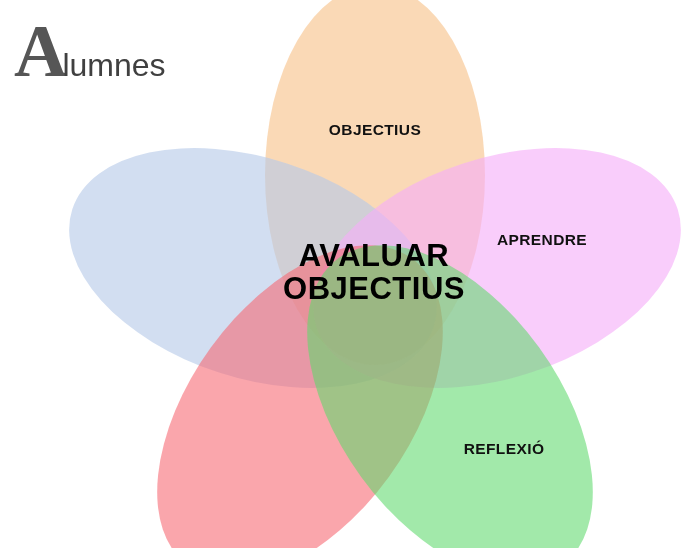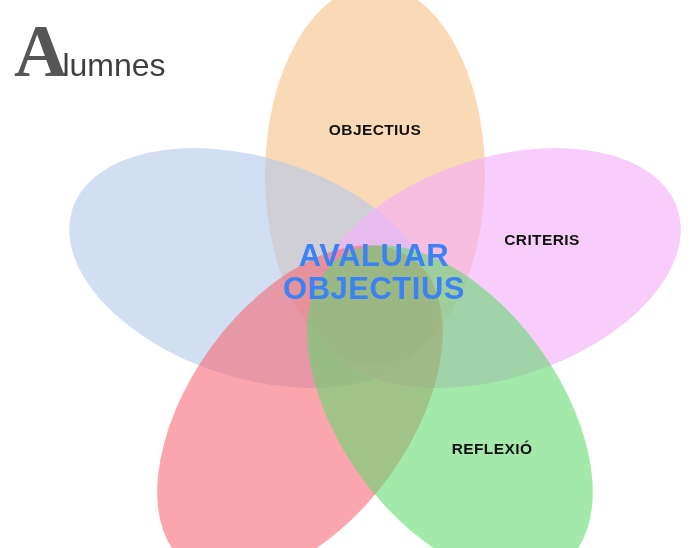--- a/index.html
+++ b/index.html
@@ -59,30 +59,30 @@
     letter-spacing:0.4px;
     white-space:nowrap;
     transform:translate(-50%,-50%);
     user-select:none;
     text-align:center;
   }
   #label-objectius{ left:375px; top:130px; }
   #label-planificacio{ left:196px; top:240px; }
   #label-criteris{ left:542px; top:240px; }
   #label-activitats{ left:228px; top:449px; }
-  #label-reflexio{ left:492px; top:449px; }
+  #label-reflexio{ left:504px; top:449px; }
 
   
   .center-text{
     position:absolute;
     left:374px;
     top:272px;
     transform:translate(-50%,-50%);
     text-align:center;
-    color:#3b82f6;
+    color:#000000;
     font-family:"Liberation Sans", sans-serif;
     font-weight:700;
     font-size:31px;
     line-height:1.08;
     letter-spacing:0.5px;
     white-space:nowrap;
     user-select:none;
   }
   .center-text div{ display:block; }
 </style>
@@ -101,21 +101,21 @@
     </g>
   </svg>
 
   <div class="title-block">
     <span class="title-initial">A</span><span class="title-rest">lumnes</span>
   </div>
 
   <div class="petal-label" id="label-objectius">OBJECTIUS</div>
 
 
-  <div class="petal-label" id="label-criteris">CRITERIS</div>
+  <div class="petal-label" id="label-criteris">APRENDRE</div>
 
 
   <div class="petal-label" id="label-reflexio">REFLEXIÓ</div>
 
   <div class="center-text">
     <div>AVALUAR</div>
     <div>OBJECTIUS</div>
   </div>
 
 </div>

